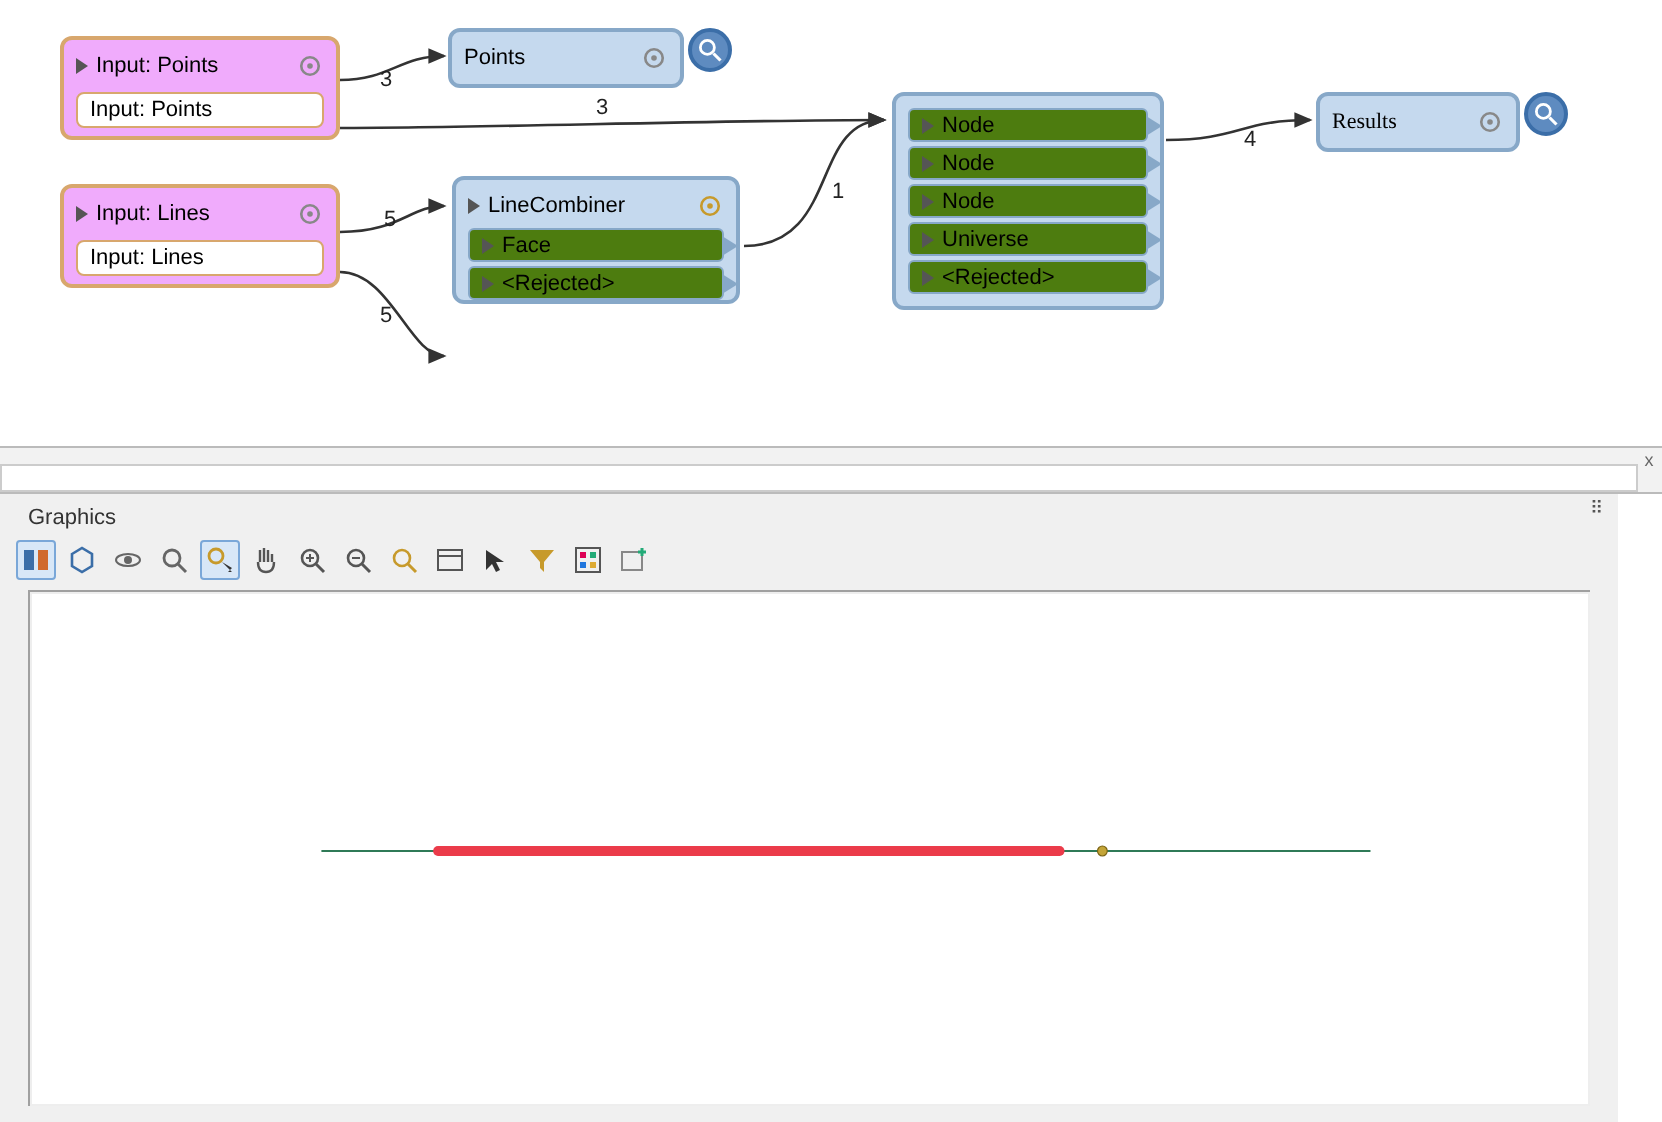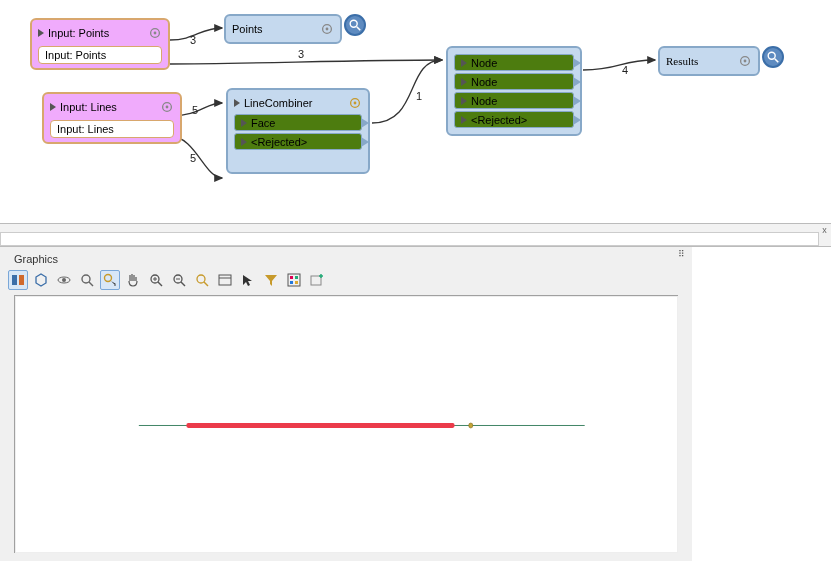--- a/index.html
+++ b/index.html
@@ -20,21 +20,21 @@
   .edge-label { position: absolute; font-size: 11px; color: #222; }
   svg.wires { position: absolute; left: 0; top: 0; pointer-events: none; }
   .insp-wrap { position: absolute; display: flex; align-items: flex-start; gap: 0; }
   .insp-wrap .node { position: static; }
   .insp-wrap .mag { margin-left: 2px; }
 
   .splitter { position: absolute; left: 0; top: 223px; width: 831px; height: 24px; background: #f2f2f2; border-top: 1px solid #bbb; border-bottom: 1px solid #bbb; }
   .splitter-inner { position: absolute; left: 0; top: 8px; right: 12px; height: 14px; background: #fff; border: 1px solid #ccc; }
   .splitter-x { position: absolute; right: 2px; top: 2px; width: 9px; height: 9px; font-size: 9px; color: #666; text-align: center; line-height: 9px; }
 
-  .graphics-panel { position: absolute; left: 0; top: 247px; width: 692px; bottom: 0; background: #f0f0f0; }
+  .graphics-panel { position: absolute; left: 0; top: 247px; width: 809px; bottom: 0; background: #f0f0f0; }
   .graphics-caption { position: absolute; left: 14px; top: 6px; font-size: 11px; color: #333; }
   .graphics-dock { position: absolute; right: 4px; top: 2px; width: 10px; height: 10px; font-size: 9px; color: #555; }
   .toolbar { position: absolute; left: 8px; top: 22px; height: 22px; display: flex; align-items: center; gap: 3px; }
   .tbtn { width: 20px; height: 20px; border: 1px solid transparent; border-radius: 2px; display: flex; align-items: center; justify-content: center; background: transparent; }
   .tbtn.active { border-color: #7aa7d8; background: #d8e7f7; }
   .tbtn svg { width: 16px; height: 16px; }
   .view { position: absolute; left: 14px; top: 48px; right: 14px; bottom: 8px; background: #fff; border: 1px solid #a0a0a0; border-right: none; border-bottom: none; box-shadow: inset 0 0 0 1px #eee; }
 
   .view svg { width: 100%; height: 100%; }
 </style>
@@ -68,21 +68,21 @@
             <circle cx="8" cy="8" r="5" fill="none" stroke="#888" stroke-width="1.5"></circle>
             <circle cx="8" cy="8" r="1.6" fill="#888"></circle>
           </svg>
       </span>
     </div>
     <div class="inner-port">
       <span>Input: Points</span>
     </div>
   </div>
 
-  <div class="node tan" style="left:42px; top:92px; width:140px;">
+  <div class="node tan" style="left:30px; top:92px; width:140px;">
     <div class="node-header">
       <span class="tri"></span>
       <span class="node-title">Input: Lines</span>
       <span class="gear">
         <svg viewBox="0 0 16 16">
             <circle cx="8" cy="8" r="5" fill="none" stroke="#888" stroke-width="1.5"></circle>
             <circle cx="8" cy="8" r="1.6" fill="#888"></circle>
           </svg>
       </span>
     </div>
@@ -102,21 +102,21 @@
       </div>
     </div>
     <span class="mag">
       <svg viewBox="0 0 16 16">
           <circle cx="6.5" cy="6.5" r="4" fill="none" stroke="#fff" stroke-width="1.6"></circle>
           <line x1="10" y1="10" x2="14" y2="14" stroke="#fff" stroke-width="1.8"></line>
         </svg>
     </span>
   </div>
 
-  <div class="node" style="left:226px; top:88px; width:144px; padding-bottom:22px;">
+  <div class="node" style="left:226px; top:88px; width:144px; padding-bottom:0;">
     <div class="node-header">
       <span class="tri"></span>
       <span class="node-title">LineCombiner</span>
       <span class="gear"><svg viewBox="0 0 16 16">
             <circle cx="8" cy="8" r="5" fill="none" stroke="#c79a2b" stroke-width="1.5"></circle>
             <circle cx="8" cy="8" r="1.6" fill="#c79a2b"></circle>
           </svg></span>
     </div>
     <div class="port-row">
       <span class="tri"></span>
@@ -138,20 +138,25 @@
         <span class="port-arrow"></span>
       </div>
     <div class="port-row">
         <span class="tri"></span>
         <span>Node</span>
         <span class="port-arrow"></span>
       </div>
     <div class="port-row">
         <span class="tri"></span>
         <span>Node</span>
+        <span class="port-arrow"></span>
+      </div>
+    <div class="port-row">
+        <span class="tri"></span>
+        <span>Universe</span>
         <span class="port-arrow"></span>
       </div>
     <div class="port-row">
         <span class="tri"></span>
         <span>&lt;Rejected&gt;</span>
         <span class="port-arrow"></span>
       </div>
   </div>
 
   <div class="insp-wrap" style="left:658px; top:46px;">

